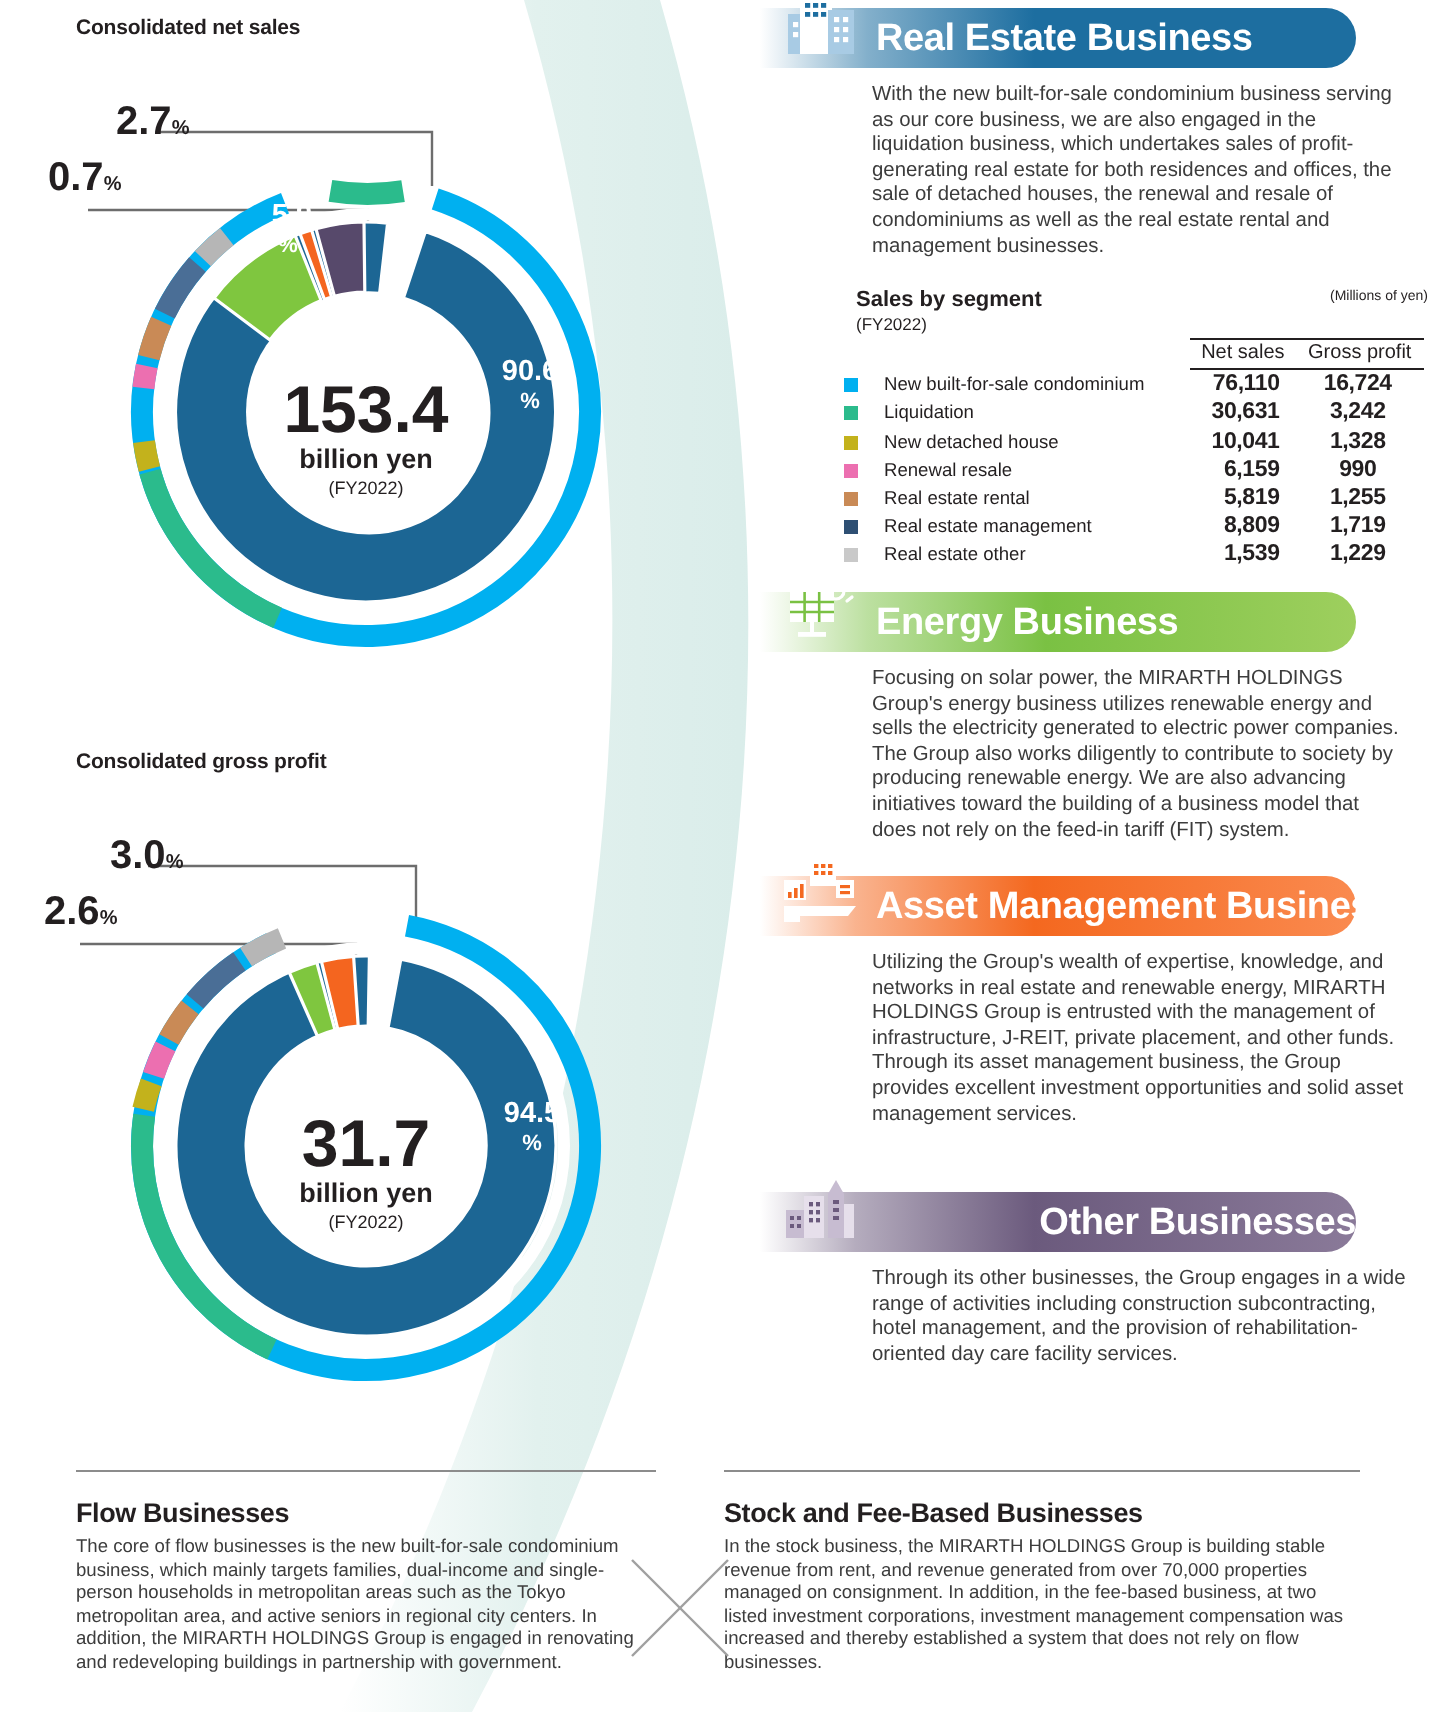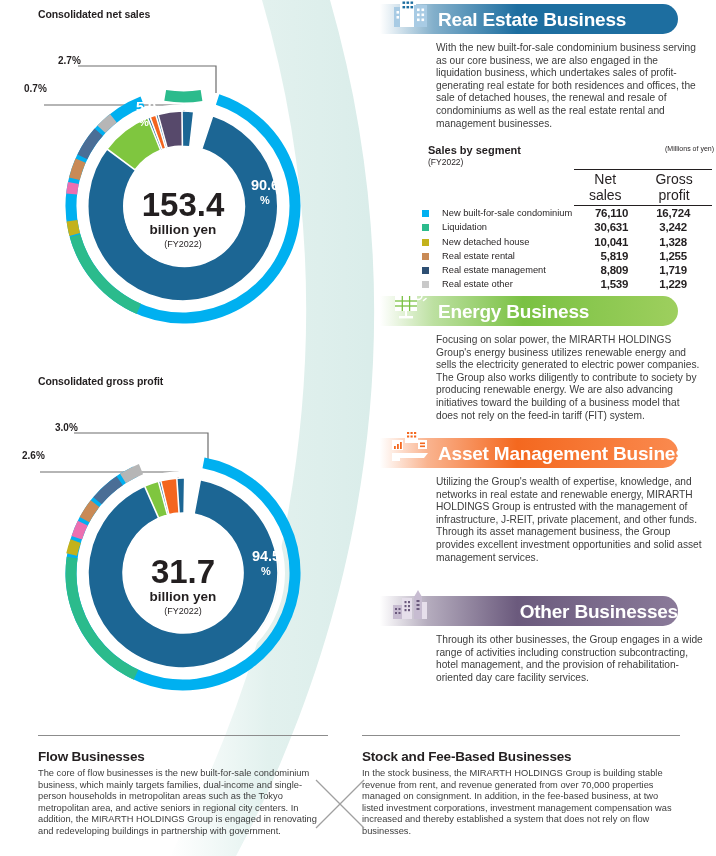--- a/index.html
+++ b/index.html
@@ -17,21 +17,21 @@
     position:absolute;left:0;top:0;width:716px;height:856px;
     z-index:0;pointer-events:none;
   }
   
   .left-col{position:absolute;left:0;top:0;width:360px;height:730px;z-index:2;}
   .chart-title{
     position:absolute;font-size:10.5px;font-weight:bold;color:#231f20;letter-spacing:-0.1px;
   }
   .donut-wrap{position:absolute;}
   .lead-lbl{position:absolute;font-weight:bold;color:#231f20;white-space:nowrap;}
-  .lead-lbl .num{font-size:10px;margin-top:13px;}
+  .lead-lbl .num{font-size:20px;margin-top:13px;}
   .lead-lbl .pct{font-size:10px;}
 
   
   .right-col{position:absolute;left:380px;top:0;width:336px;z-index:3;}
   .sec{position:absolute;left:0;width:336px;}
   .banner{
     position:relative;height:30px;border-radius:0 15px 15px 0;
     display:flex;align-items:center;
     margin-left:0;width:298px;
   }
@@ -49,21 +49,21 @@
   
   .tbl-head{margin-left:48px;margin-top:14px;width:290px;position:relative;}
   .tbl-h1{font-size:11px;font-weight:bold;color:#231f20;}
   .tbl-h2{font-size:8.5px;color:#231f20;margin-top:1px;}
   .units{position:absolute;right:4px;top:1px;font-size:7px;color:#231f20;}
   table.seg{
     margin-left:40px;margin-top:2px;border-collapse:collapse;width:292px;
     font-size:9.6px;color:#231f20;
   }
   table.seg th{
-    font-size:14px;font-weight:normal;text-align:center;padding:1px 2px 2px 2px;
+    font-size:10px;font-weight:normal;text-align:center;padding:1px 2px 2px 2px;
     border-top:0.9px solid #231f20;border-bottom:0.9px solid #231f20;
   }
   table.seg th.lbl{border-top:none;border-bottom:none;}
   table.seg td{padding:1.1px 2px;font-size:9.3px;}
   table.seg td.name{padding-left:4px;white-space:nowrap;}
   table.seg td.num{text-align:right;font-weight:bold;font-size:11.5px;letter-spacing:-0.2px;padding-right:8px;}
   table.seg td.num2{text-align:center;font-weight:bold;font-size:11.5px;letter-spacing:-0.2px;padding-right:4px;}
   .sw{display:inline-block;width:7px;height:7px;margin-right:5px;vertical-align:-1px;}
   td.swcell{width:14px;padding-left:10px;}
 
@@ -261,20 +261,26 @@
             <td class="swcell"><span class="sw" style="background: rgb(43, 187, 140);"></span></td>
             <td class="name">Liquidation</td>
             <td class="num">30,631</td>
             <td class="num2">3,242</td>
           </tr>
           <tr>
             <td class="swcell"><span class="sw" style="background: rgb(195, 178, 28);"></span></td>
             <td class="name">New detached house</td>
             <td class="num">10,041</td>
             <td class="num2">1,328</td>
+          </tr>
+          <tr>
+            <td class="swcell"><span class="sw" style="background: rgb(236, 111, 176);"></span></td>
+            <td class="name">Renewal resale</td>
+            <td class="num">6,159</td>
+            <td class="num2">990</td>
           </tr>
           <tr>
             <td class="swcell"><span class="sw" style="background: rgb(201, 138, 86);"></span></td>
             <td class="name">Real estate rental</td>
             <td class="num">5,819</td>
             <td class="num2">1,255</td>
           </tr>
           <tr>
             <td class="swcell"><span class="sw" style="background: rgb(46, 79, 115);"></span></td>
             <td class="name">Real estate management</td>

